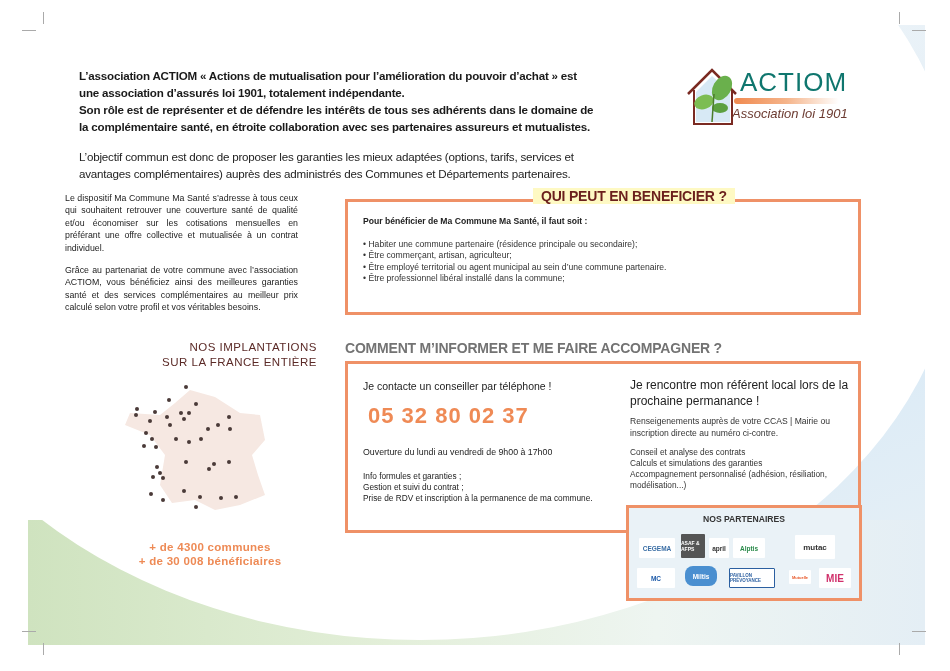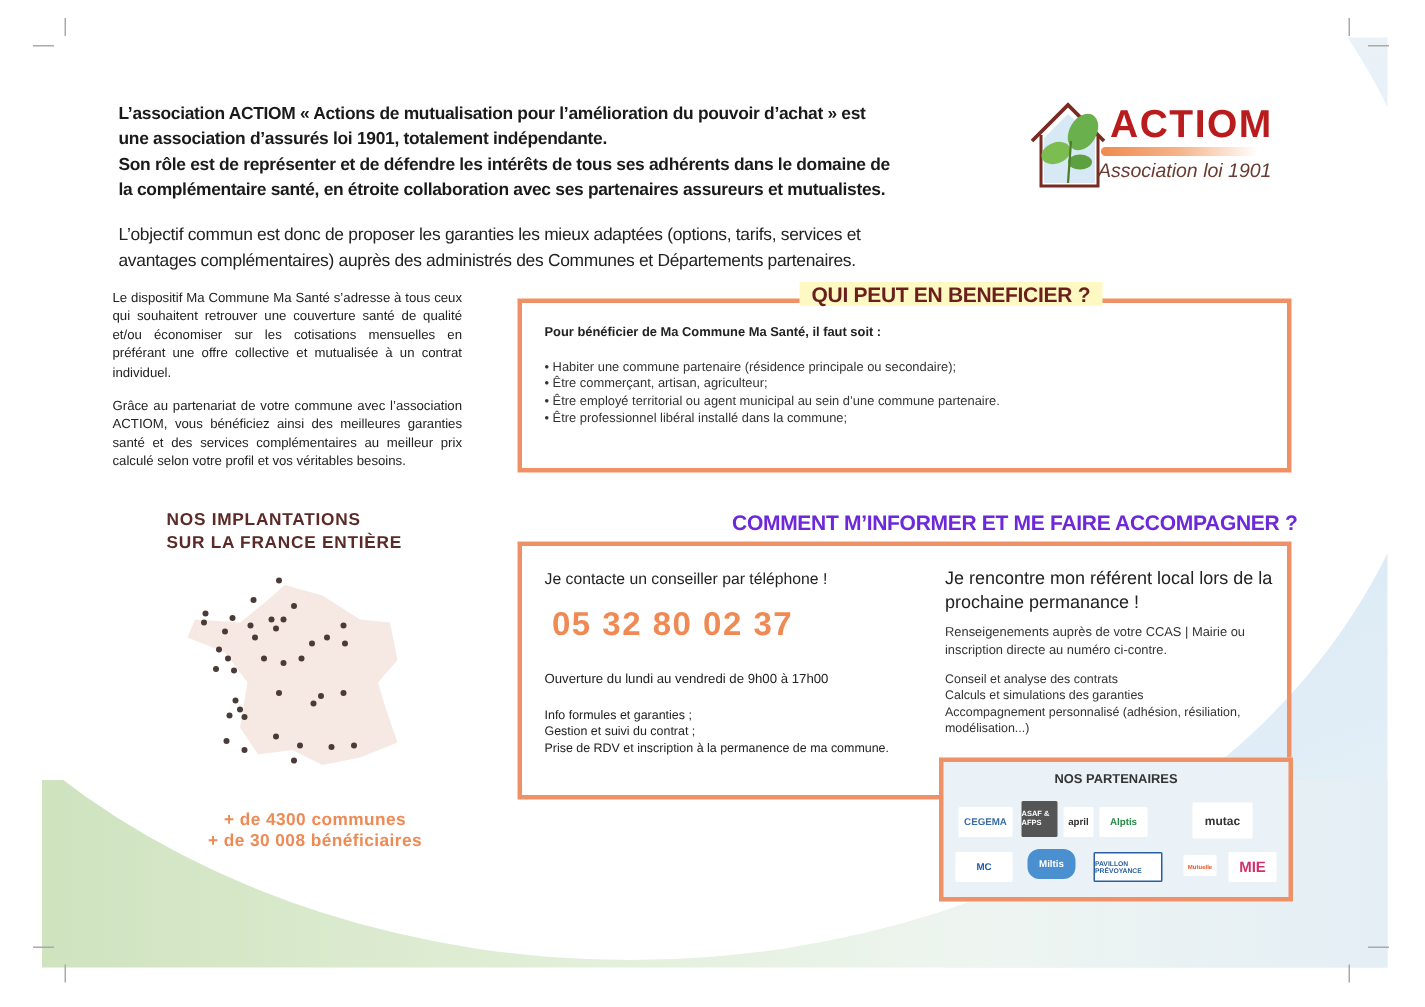--- a/index.html
+++ b/index.html
@@ -4,34 +4,34 @@
 <style>
 *{box-sizing:border-box;margin:0;padding:0}
 body{width:950px;height:671px;position:relative;overflow:hidden;background:#fff;font-family:"Liberation Sans",sans-serif;color:#222}
 .bg-blue{position:absolute;left:630px;top:25px;width:295px;height:620px;background:linear-gradient(160deg,#eef4f8 0%,#dcebf6 60%,#e9f1f6 100%)}
 .bg-green{position:absolute;left:28px;top:520px;width:897px;height:125px;background:linear-gradient(90deg,#cfe3bf 0%,#e3efd9 40%,#eef5f1 70%,#e4eef5 100%)}
 .bg-white-curve2{position:absolute;left:-120px;top:-200px;width:1080px;height:840px;border-radius:50%;background:#fff}
 .crop{position:absolute;background:#aaa}
 .intro{position:absolute;left:79px;top:67px;width:520px;font-size:11.6px;line-height:17px;font-weight:bold;color:#1a1a1a;font-family:"Liberation Sans Narrow","Liberation Sans",sans-serif;letter-spacing:-0.2px}
 .objectif{position:absolute;left:79px;top:148px;width:525px;font-size:11.6px;line-height:17px;color:#222;letter-spacing:-0.2px}
 .logo{position:absolute;left:684px;top:64px;width:180px;height:70px}
-.logo-title{position:absolute;left:56px;top:3px;font-size:26px;font-weight:bold;color:#b91c1c;letter-spacing:1px}
+.logo-title{position:absolute;left:56px;top:3px;font-size:26px;font-weight:normal;color:#0f766e;letter-spacing:1px}
 .logo-sub{position:absolute;left:48px;top:42px;font-size:13px;font-style:italic;color:#6b3a30}
 .logo-swoosh{position:absolute;left:50px;top:34px;width:105px;height:6px;background:linear-gradient(90deg,#f08a50,#f5b48a,rgba(245,180,138,0));border-radius:3px}
-.left-col{position:absolute;left:75px;top:192px;width:233px;font-size:8.8px;line-height:12.4px;text-align:justify;color:#222}
+.left-col{position:absolute;left:65px;top:192px;width:233px;font-size:8.8px;line-height:12.4px;text-align:justify;color:#222}
 .left-col p{margin-bottom:10px}
-.nos-impl{position:absolute;left:111px;top:340px;width:225px;text-align:left;font-size:11.5px;line-height:15px;font-weight:bold;color:#5b2a27;letter-spacing:0.5px}
+.nos-impl{position:absolute;left:92px;top:340px;width:225px;text-align:right;font-size:11.5px;line-height:15px;font-weight:normal;color:#5b2a27;letter-spacing:0.5px}
 .map{position:absolute;left:120px;top:385px;width:170px;height:125px}
 .stats{position:absolute;left:95px;top:540px;width:230px;text-align:center;font-size:11.5px;line-height:14px;color:#ee8a55;font-weight:bold;letter-spacing:0.3px}
 .box{position:absolute;border:3px solid #ef9167;background:#fff}
 .box1{left:345px;top:199px;width:516px;height:116px}
 .box1-title-wrap{position:absolute;left:533px;top:188px;background:#fef9c3;padding:0 8px;font-size:14px;font-weight:bold;color:#6b1f1c;font-family:"Liberation Sans Narrow","Liberation Sans",sans-serif;letter-spacing:-0.2px}
 .box1-body{position:absolute;left:363px;top:216px;width:480px;font-size:8.6px;line-height:11.6px;color:#333}
 .box1-body .lead{font-weight:bold;color:#222;margin-bottom:11px}
-.box2-title{position:absolute;left:345px;top:340px;width:520px;text-align:right;font-size:14px;font-weight:bold;color:#6d28d9;font-family:"Liberation Sans Narrow","Liberation Sans",sans-serif;letter-spacing:-0.2px}
+.box2-title{position:absolute;left:345px;top:340px;width:520px;text-align:left;font-size:14px;font-weight:bold;color:#737373;font-family:"Liberation Sans Narrow","Liberation Sans",sans-serif;letter-spacing:-0.2px}
 .box2{left:345px;top:361px;width:516px;height:172px;background:transparent}
 .box2-inner{position:absolute;left:348px;top:364px;width:278px;height:166px;background:#fff}
 .call{position:absolute;left:363px;top:380px;font-size:10.5px;color:#222}
 .phone{position:absolute;left:368px;top:403px;font-size:22px;font-weight:bold;color:#ef8a55;letter-spacing:1px}
 .hours{position:absolute;left:363px;top:447px;font-size:8.8px;color:#222}
 .services{position:absolute;left:363px;top:471px;font-size:8.3px;line-height:11.2px;color:#222}
 .meet{position:absolute;left:630px;top:377px;width:230px;font-size:12px;line-height:16px;color:#222}
 .renseign{position:absolute;left:630px;top:415px;width:230px;font-size:8.6px;line-height:12px;color:#333}
 .conseil{position:absolute;left:630px;top:447px;width:230px;font-size:8.3px;line-height:11px;color:#333}
 .partners{position:absolute;left:626px;top:505px;width:236px;height:96px;border:3px solid #ef9167;border-top-width:3px;background:#eaf2f7}

